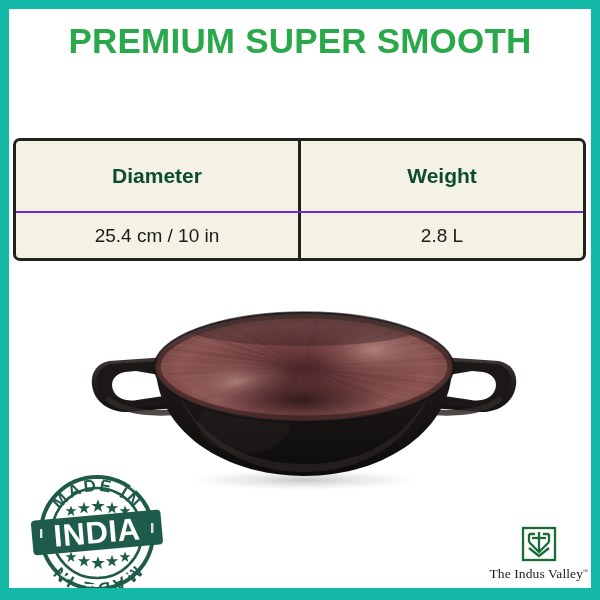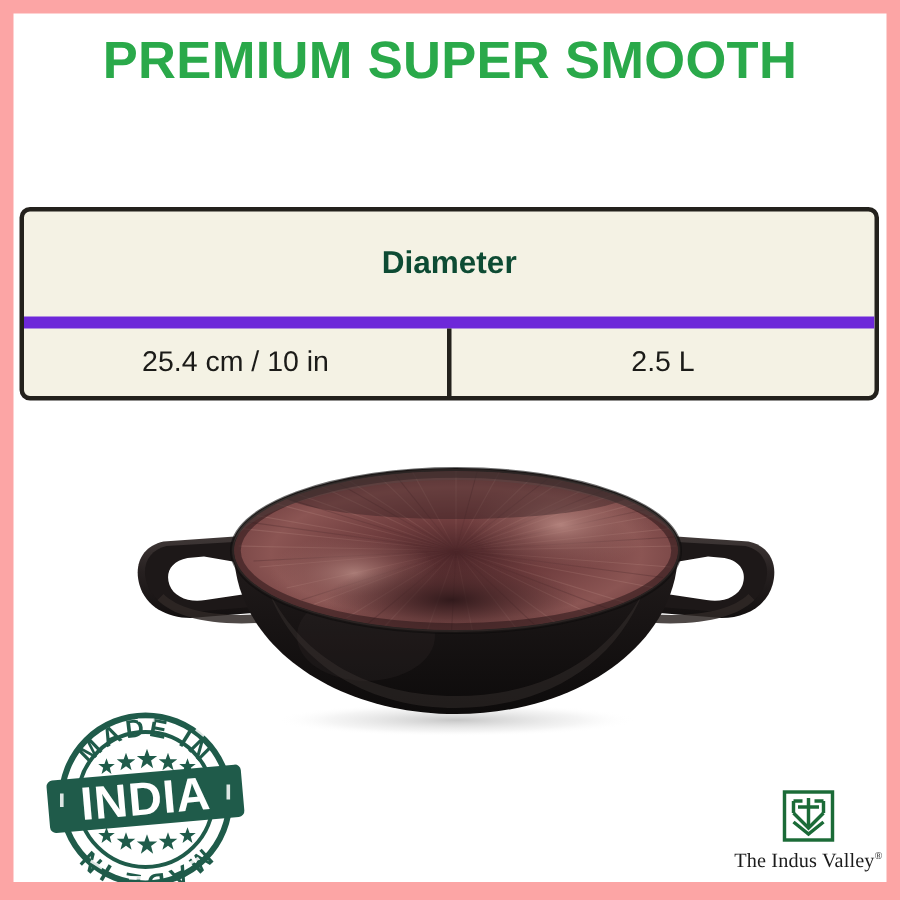--- a/index.html
+++ b/index.html
@@ -12,21 +12,21 @@
     height: 600px;
     overflow: hidden;
     font-family: "Liberation Sans", sans-serif;
   }
 
   
   #canvas {
     position: relative;
     width: 600px;
     height: 600px;
-    background: #fca5a5;   
+    background: #14b8a6;   
     box-sizing: border-box;
   }
   #inner {
     position: absolute;
     left: 9px;
     top: 9px;
     width: 582px;
     height: 579px;
     background: #ffffff;
     overflow: hidden;
@@ -69,21 +69,21 @@
     box-sizing: border-box;
     overflow: hidden;
   }
   .t-row {
     display: flex;
     width: 100%;
   }
   .t-row.head { height: 70px; }
   .t-row.body {
     height: 45px;
-    border-top: 8px solid #6d28d9;
+    border-top: 2px solid #6d28d9;
   }
   .t-cell {
     flex: 1 1 0;
     display: flex;
     align-items: center;
     justify-content: center;
     box-sizing: border-box;
     text-align: center;
   }
   .t-cell + .t-cell { border-left: 3px solid #23211c; }
@@ -151,24 +151,25 @@
 <div id="canvas">
   <div id="inner">
 
     <div id="headline">
       <span class="hl-line" id="hl1">PREMIUM SUPER SMOOTH</span>
     </div>
 
     <div id="spec-table">
       <div class="t-row head">
         <div class="t-cell">Diameter</div>
+        <div class="t-cell">Weight</div>
       </div>
       <div class="t-row body">
         <div class="t-cell">25.4 cm / 10 in</div>
-        <div class="t-cell">2.5 L</div>
+        <div class="t-cell">2.8 L</div>
       </div>
     </div>
 
     <div id="product">
       <svg viewBox="0 0 470 200" xmlns="http://www.w3.org/2000/svg">
         <defs>
 
           <radialGradient id="inGrad" cx="0.5" cy="0.52" r="0.72">
             <stop offset="0%" stop-color="#4a2528"></stop>
             <stop offset="28%" stop-color="#6e3c3d"></stop>

